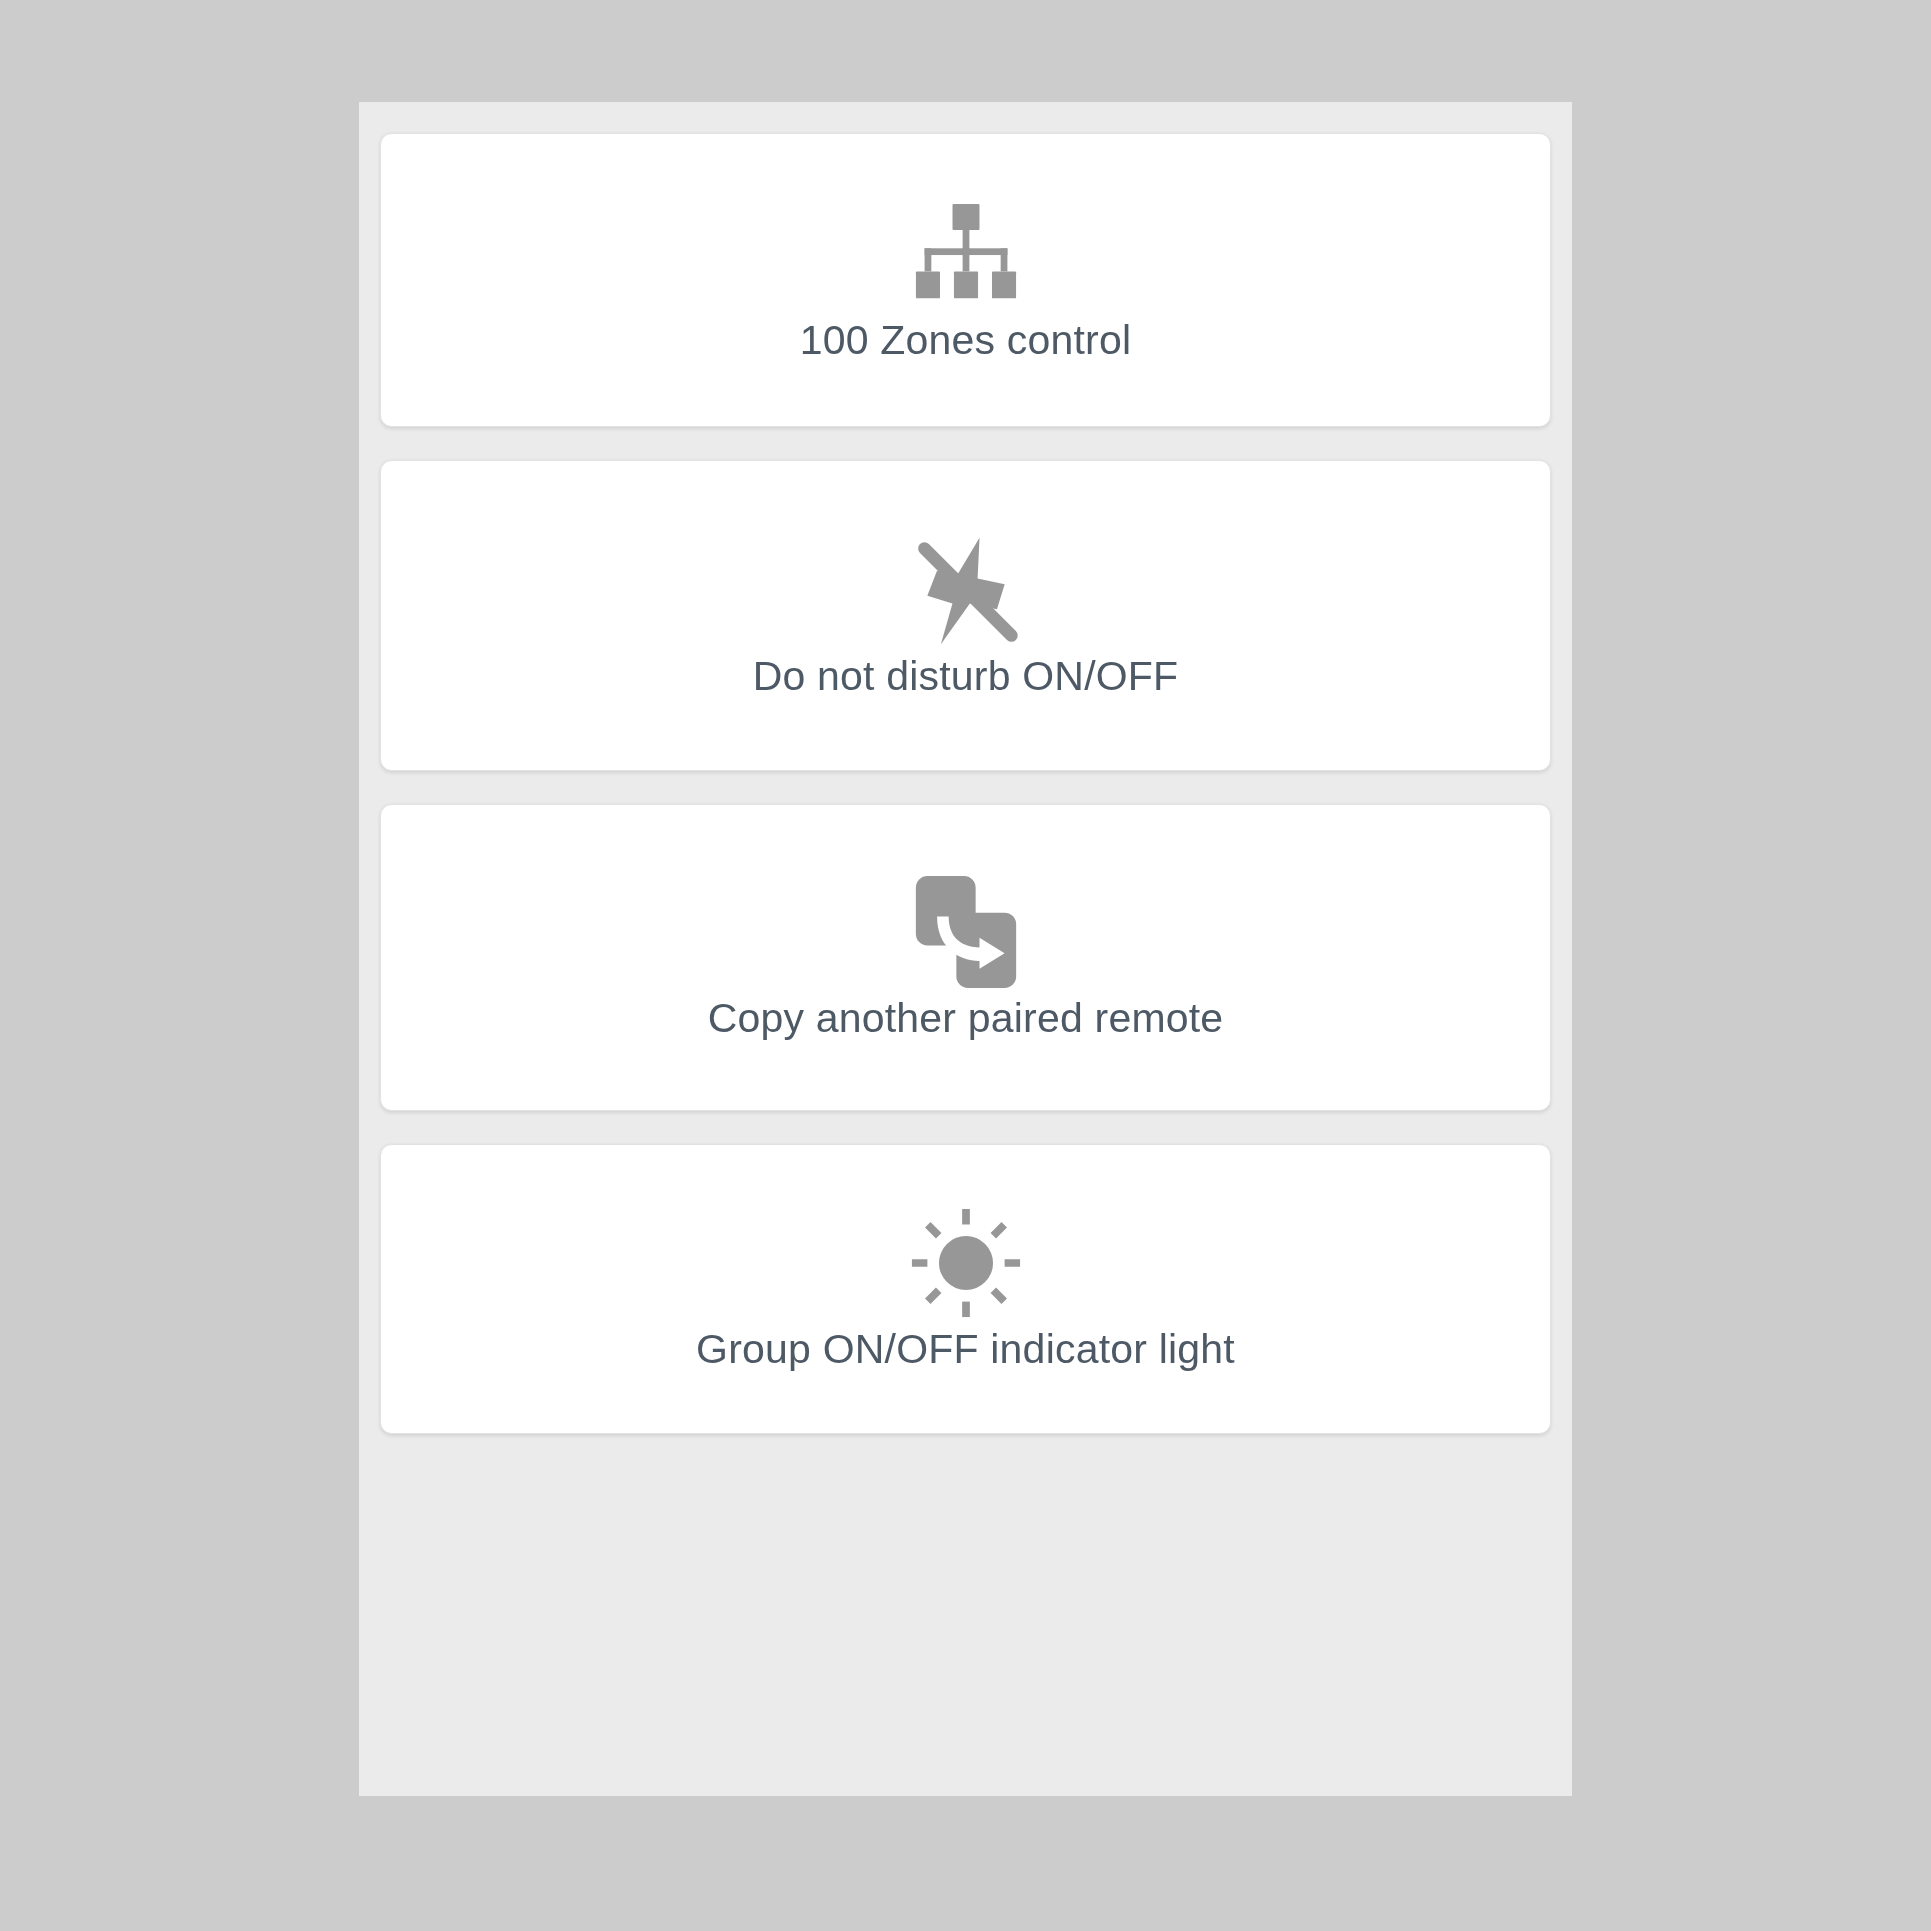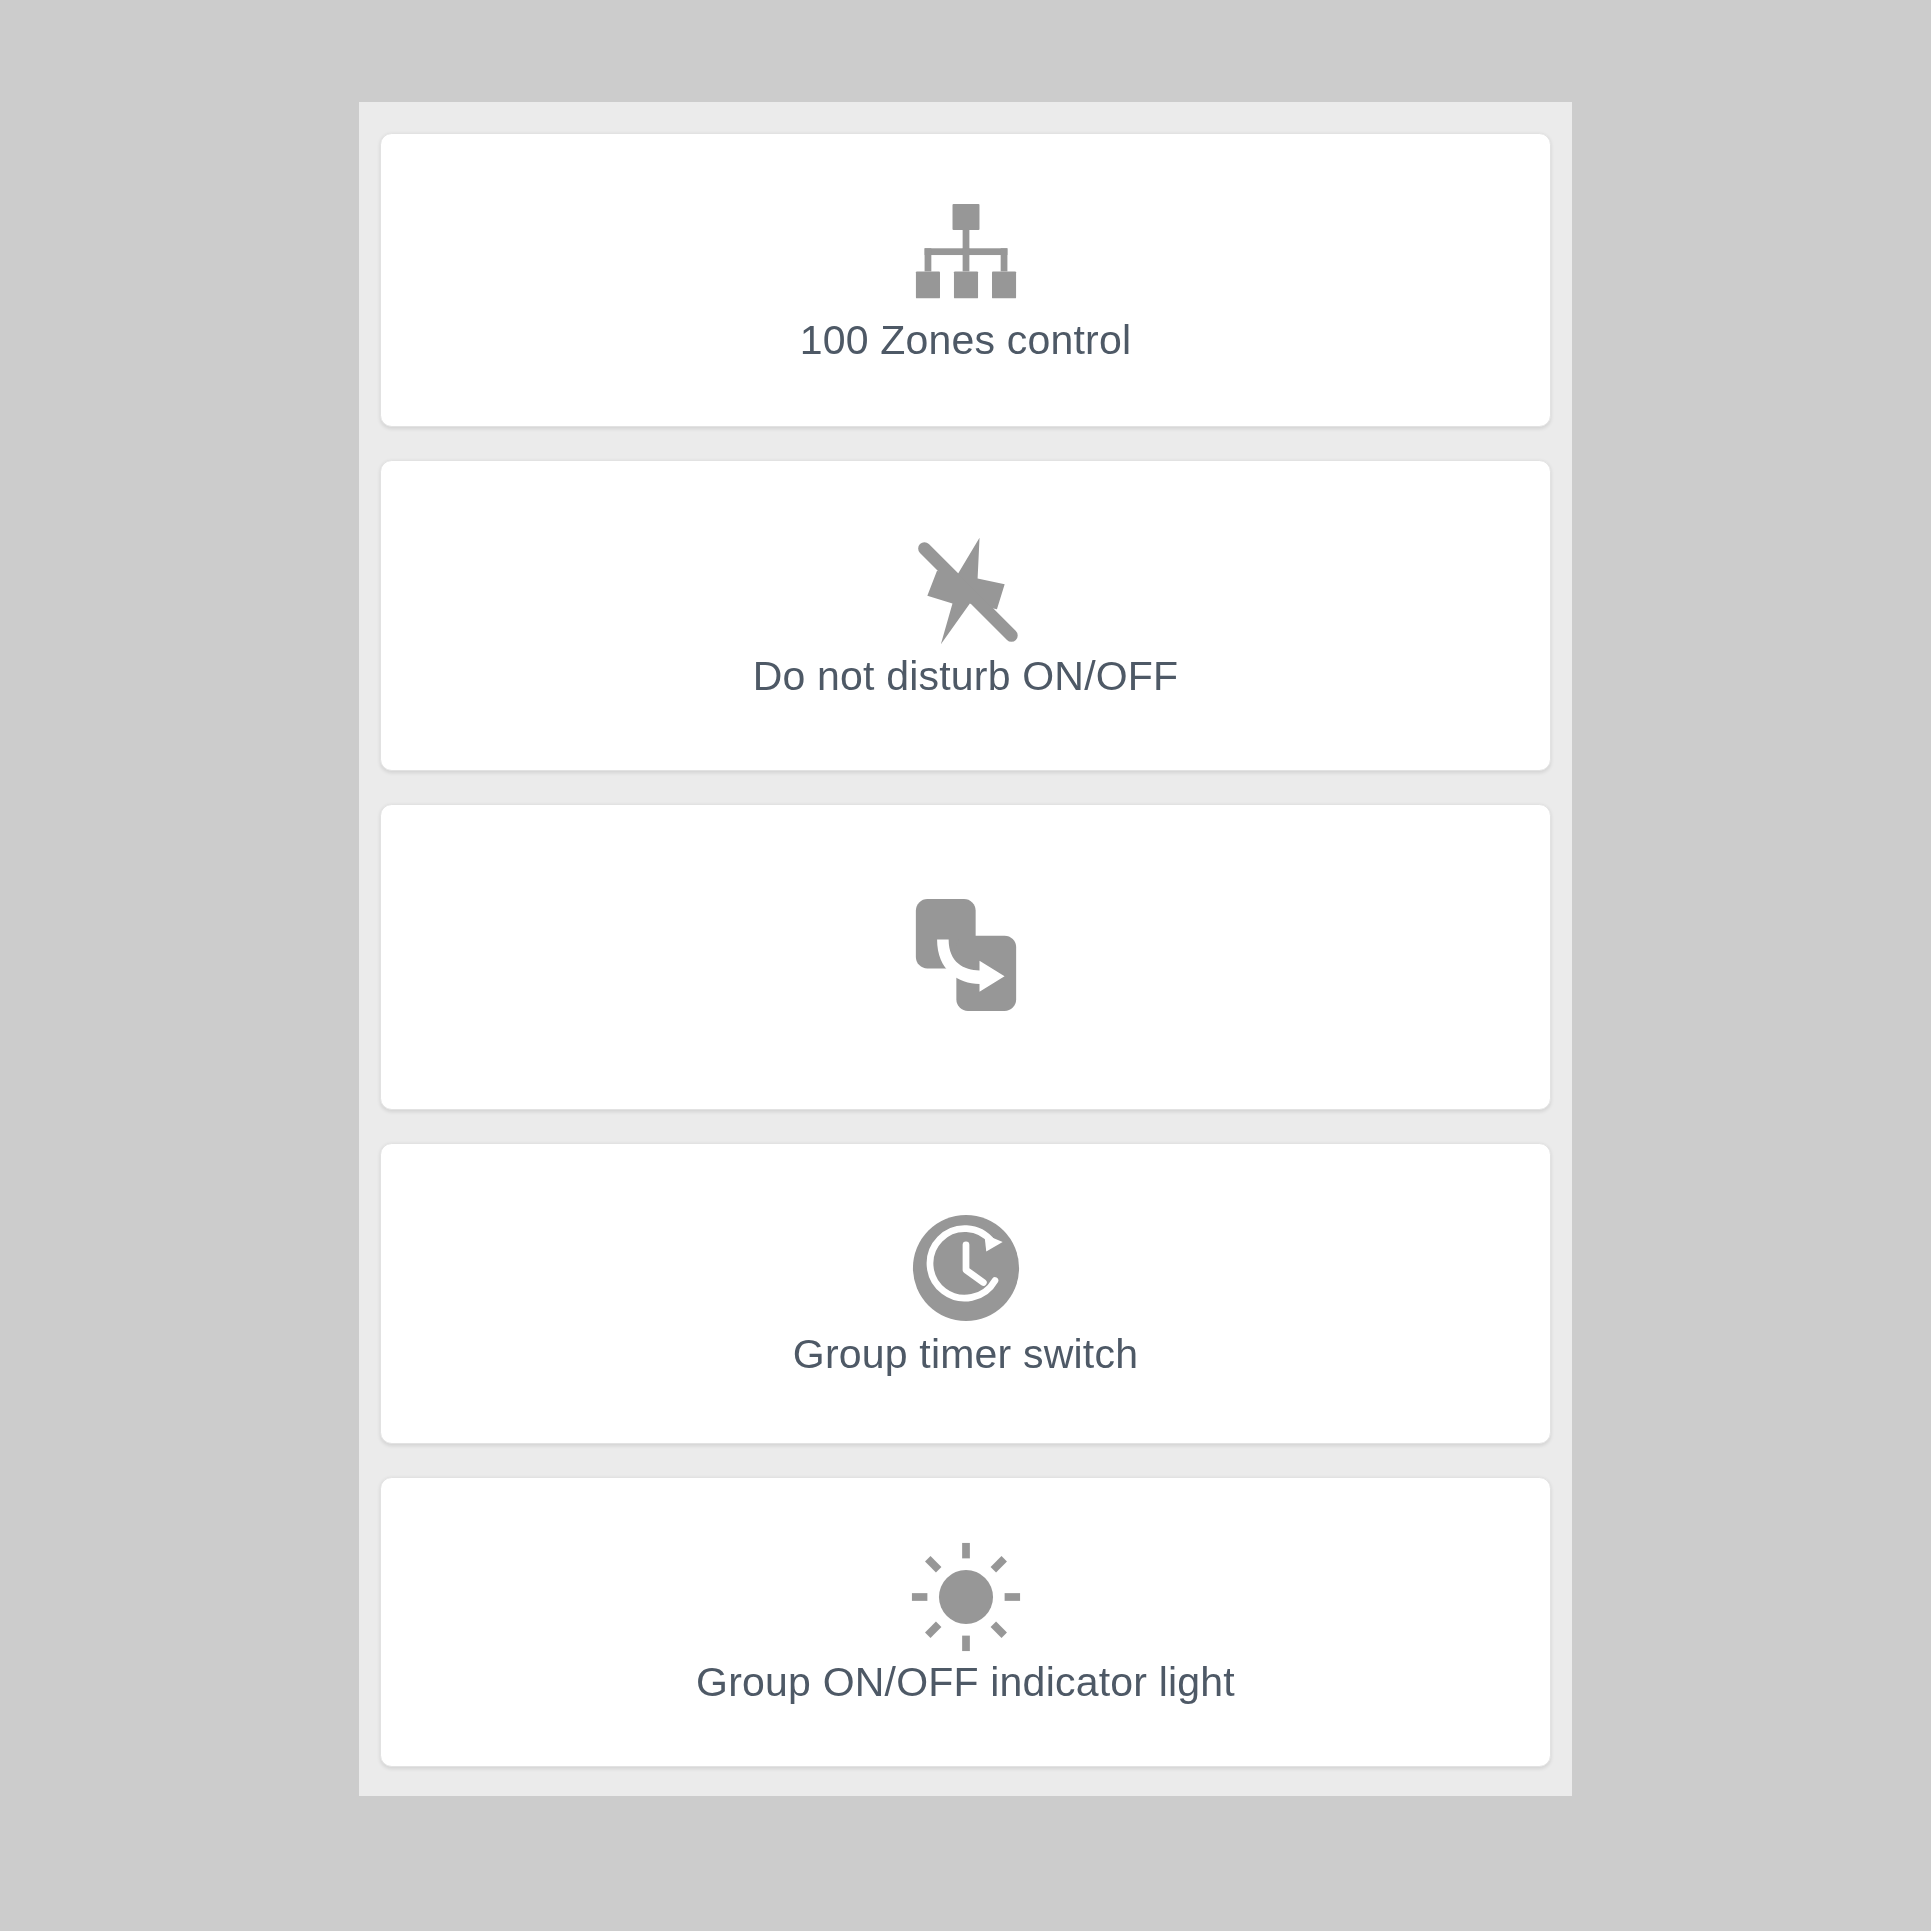--- a/index.html
+++ b/index.html
@@ -134,38 +134,23 @@
           <rect x="4" y="2" width="62" height="72" rx="12" fill="#979797"></rect>
 
           <rect x="46" y="40" width="62" height="78" rx="12" fill="#979797"></rect>
 
           <path d="M26 44
                    C26 76, 48 90, 70 90
                    L70 98 L96 82 L70 66 L70 76
                    C54 76, 38 68, 38 44 Z" fill="#ffffff"></path>
         </svg>
       </div>
+      <div class="card-label">Copy another paired remote</div>
     </div>
 
-    <div class="feature-card card-h4">
-      <div class="icon-wrap">
-        <svg class="icon-timer" width="110" height="110" viewBox="0 0 114 114">
-
-          <circle cx="57" cy="57" r="55" fill="#979797"></circle>
-
-          <path d="M84 30
-                   A36 36 0 1 0 87 70" fill="none" stroke="#ffffff" stroke-width="7" stroke-linecap="round"></path>
-
-          <polygon points="76,22 95,30 78,40" fill="#ffffff"></polygon>
-
-          <path d="M57 33 L57 59 L75 72" fill="none" stroke="#ffffff" stroke-width="7" stroke-linecap="round" stroke-linejoin="round"></path>
-        </svg>
-      </div>
-      <div class="card-label">Group timer switch</div>
-    </div>
 
     <div class="feature-card card-h5">
       <div class="icon-wrap">
         <svg class="icon-sun" width="112" height="112" viewBox="0 0 116 116">
 
           <circle cx="58" cy="58" r="28" fill="#979797"></circle>
 
           <g stroke="#979797" stroke-width="8" stroke-linecap="butt">
             <line x1="58" y1="2" x2="58" y2="18"></line>
             <line x1="58" y1="98" x2="58" y2="114"></line>

